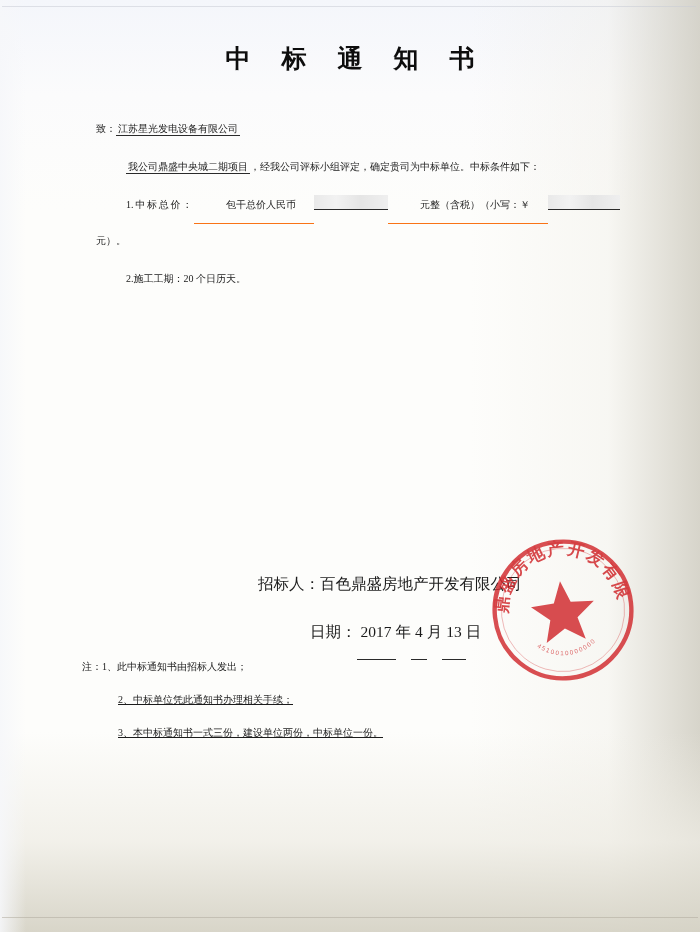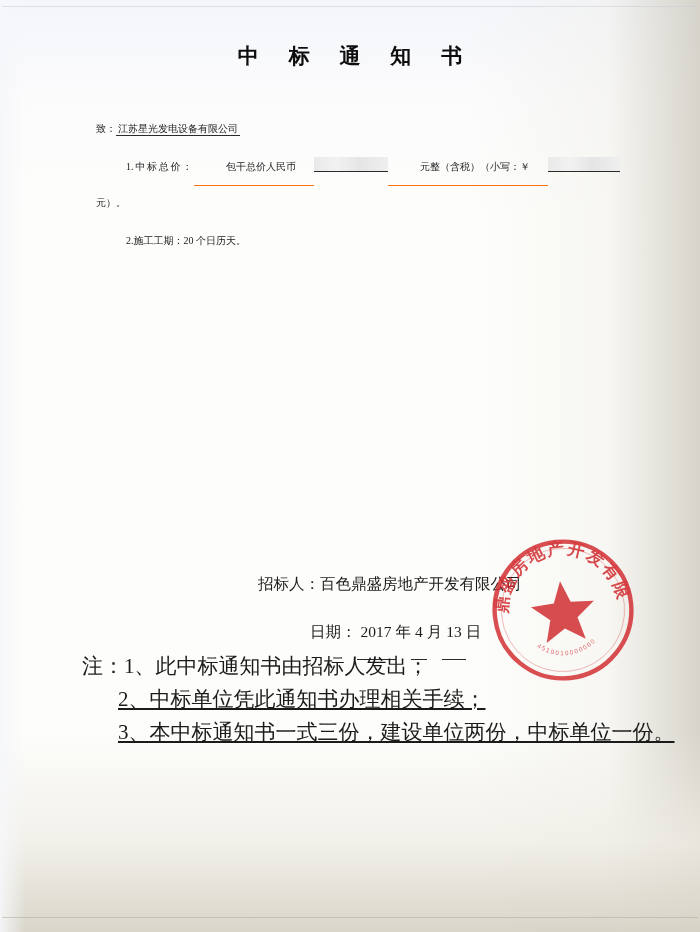--- a/index.html
+++ b/index.html
@@ -58,21 +58,21 @@
     position: relative;
     z-index: 3;
   }
 
   
   .doc-title {
     position: absolute;
     left: 0; top: 42px;
     width: 700px;
     text-align: center;
-    font-size: 21px;
+    font-size: 25px;
     font-weight: bold;
     letter-spacing: 12px;
     text-indent: 12px;
     font-family: "Liberation Sans", "DejaVu Sans", sans-serif;
     color: #0d0d0d;
   }
 
   
   .body-block {
     position: absolute;
@@ -124,21 +124,21 @@
     border-bottom: 1px solid #2a2a2a;
     padding: 0 4px 19px 4px;
   }
 
   
   .notes-block {
     position: absolute;
     left: 82px;
     top: 650px;
     width: 520px;
-    font-size: 21px;
+    font-size: 10px;
     line-height: 33px;
   }
   .note-line { margin: 0; white-space: nowrap; }
   .note-line.sub { padding-left: 36px; text-decoration: underline; }
 
   
   .seal {
     position: absolute;
     left: 486px;
     top: 533px;
@@ -166,20 +166,23 @@
   <div class="content">
 
     <div class="doc-title">中 标 通 知 书</div>
 
     <div class="body-block">
 
       <p class="para indent1">
         <span>致：</span><span class="u">江苏星光发电设备有限公司</span>
       </p>
 
+      <p class="para indent2">
+        <span class="u">我公司鼎盛中央城二期项目</span><span>，经我公司评标小组评定，确定贵司为中标单位。中标条件如下：</span>
+      </p>
 
       <p class="para indent2">
         <span>1.</span><span>中标总价：</span><span class="u-wide">包干总价人民币</span><span class="redact"></span><span class="u-wide">元整（含税）（小写：￥</span><span class="redact w2"></span><span>元）。</span>
       </p>
 
       <p class="para indent2">
         <span>2.</span><span>施工工期：</span><span>20 个日历天。</span>
       </p>
 
 

